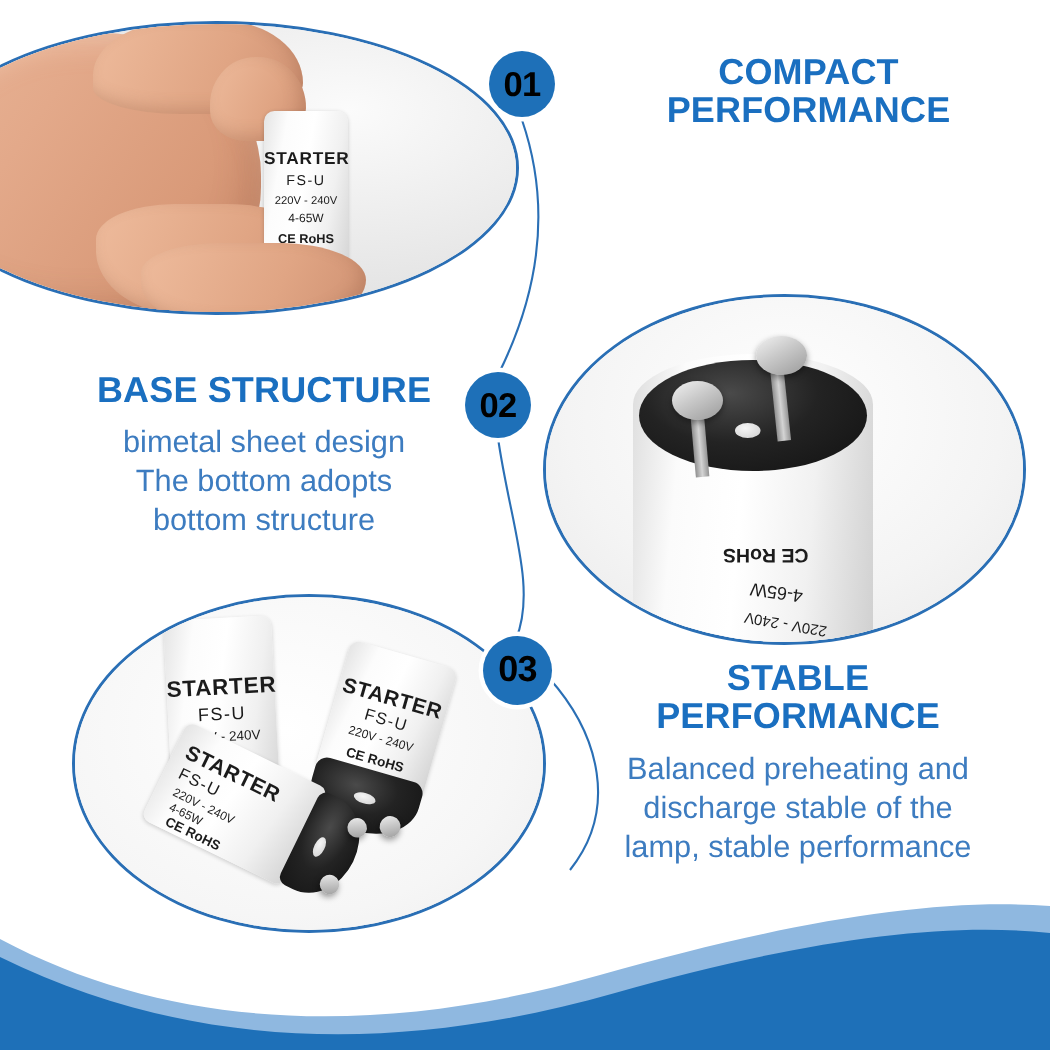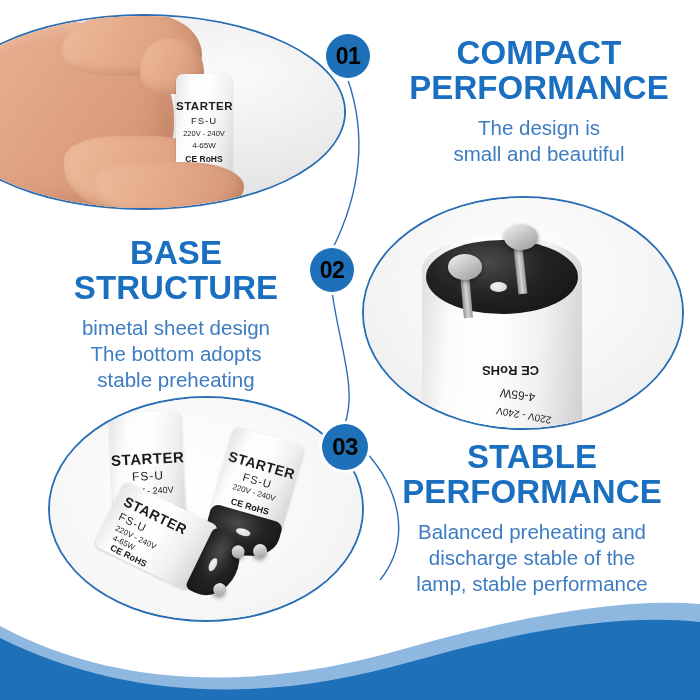--- a/index.html
+++ b/index.html
@@ -98,36 +98,36 @@
   }
   #badge1 { left: 326px; top: 34px;  width: 44px; height: 44px; font-size: 23px; }
   #badge2 { left: 310px; top: 248px; width: 44px; height: 44px; font-size: 23px; }
   #badge3 { left: 322px; top: 424px; width: 46px; height: 46px; font-size: 24px; }
 
   
   .block { position: absolute; z-index: 4; }
   .heading {
     color: #1a6fc0;
     font-weight: bold;
-    font-size: 33px;
+    font-size: 24px;
     line-height: 1.06;
     letter-spacing: 0.1px;
   }
   .body-text {
     color: #3d7cc0;
     font-size: 20.5px;
     line-height: 1.26;
     margin-top: 9px;
   }
 
   #block1 { left: 396px; top: 36px; width: 286px; text-align: center; }
   #block1 .heading { text-align: center; }
   #block1 .body-text { text-align: center; }
 
-  #block2 { left: 34px; top: 236px; width: 284px; text-align: center; }
+  #block2 { left: 34px; top: 248px; width: 284px; text-align: center; }
   #block2 .heading { text-align: center; }
   #block2 .body-text { text-align: center; }
 
   #block3 { left: 380px; top: 440px; width: 304px; text-align: center; }
   #block3 .heading { }
   #block3 .body-text { text-align: center; }
 
   
   .wave {
     position: absolute;
@@ -317,34 +317,30 @@
 
   <div class="badge" id="badge1">01</div>
   <div class="badge" id="badge2">02</div>
   <div class="badge" id="badge3">03</div>
 
   <div class="block" id="block1">
     <div class="heading">
       <div>COMPACT</div>
       <div>PERFORMANCE</div>
     </div>
-    <div class="body-text">
-      <div>The design is</div>
-      <div>small and beautiful</div>
-    </div>
   </div>
 
   <div class="block" id="block2">
     <div class="heading">
       <div>BASE STRUCTURE</div>
     </div>
     <div class="body-text">
       <div>bimetal sheet design</div>
       <div>The bottom adopts</div>
-      <div>stable preheating</div>
+      <div>bottom structure</div>
     </div>
   </div>
 
   <div class="block" id="block3">
     <div class="heading">
       <div>STABLE</div>
       <div>PERFORMANCE</div>
     </div>
     <div class="body-text">
       <div>Balanced preheating and</div>

